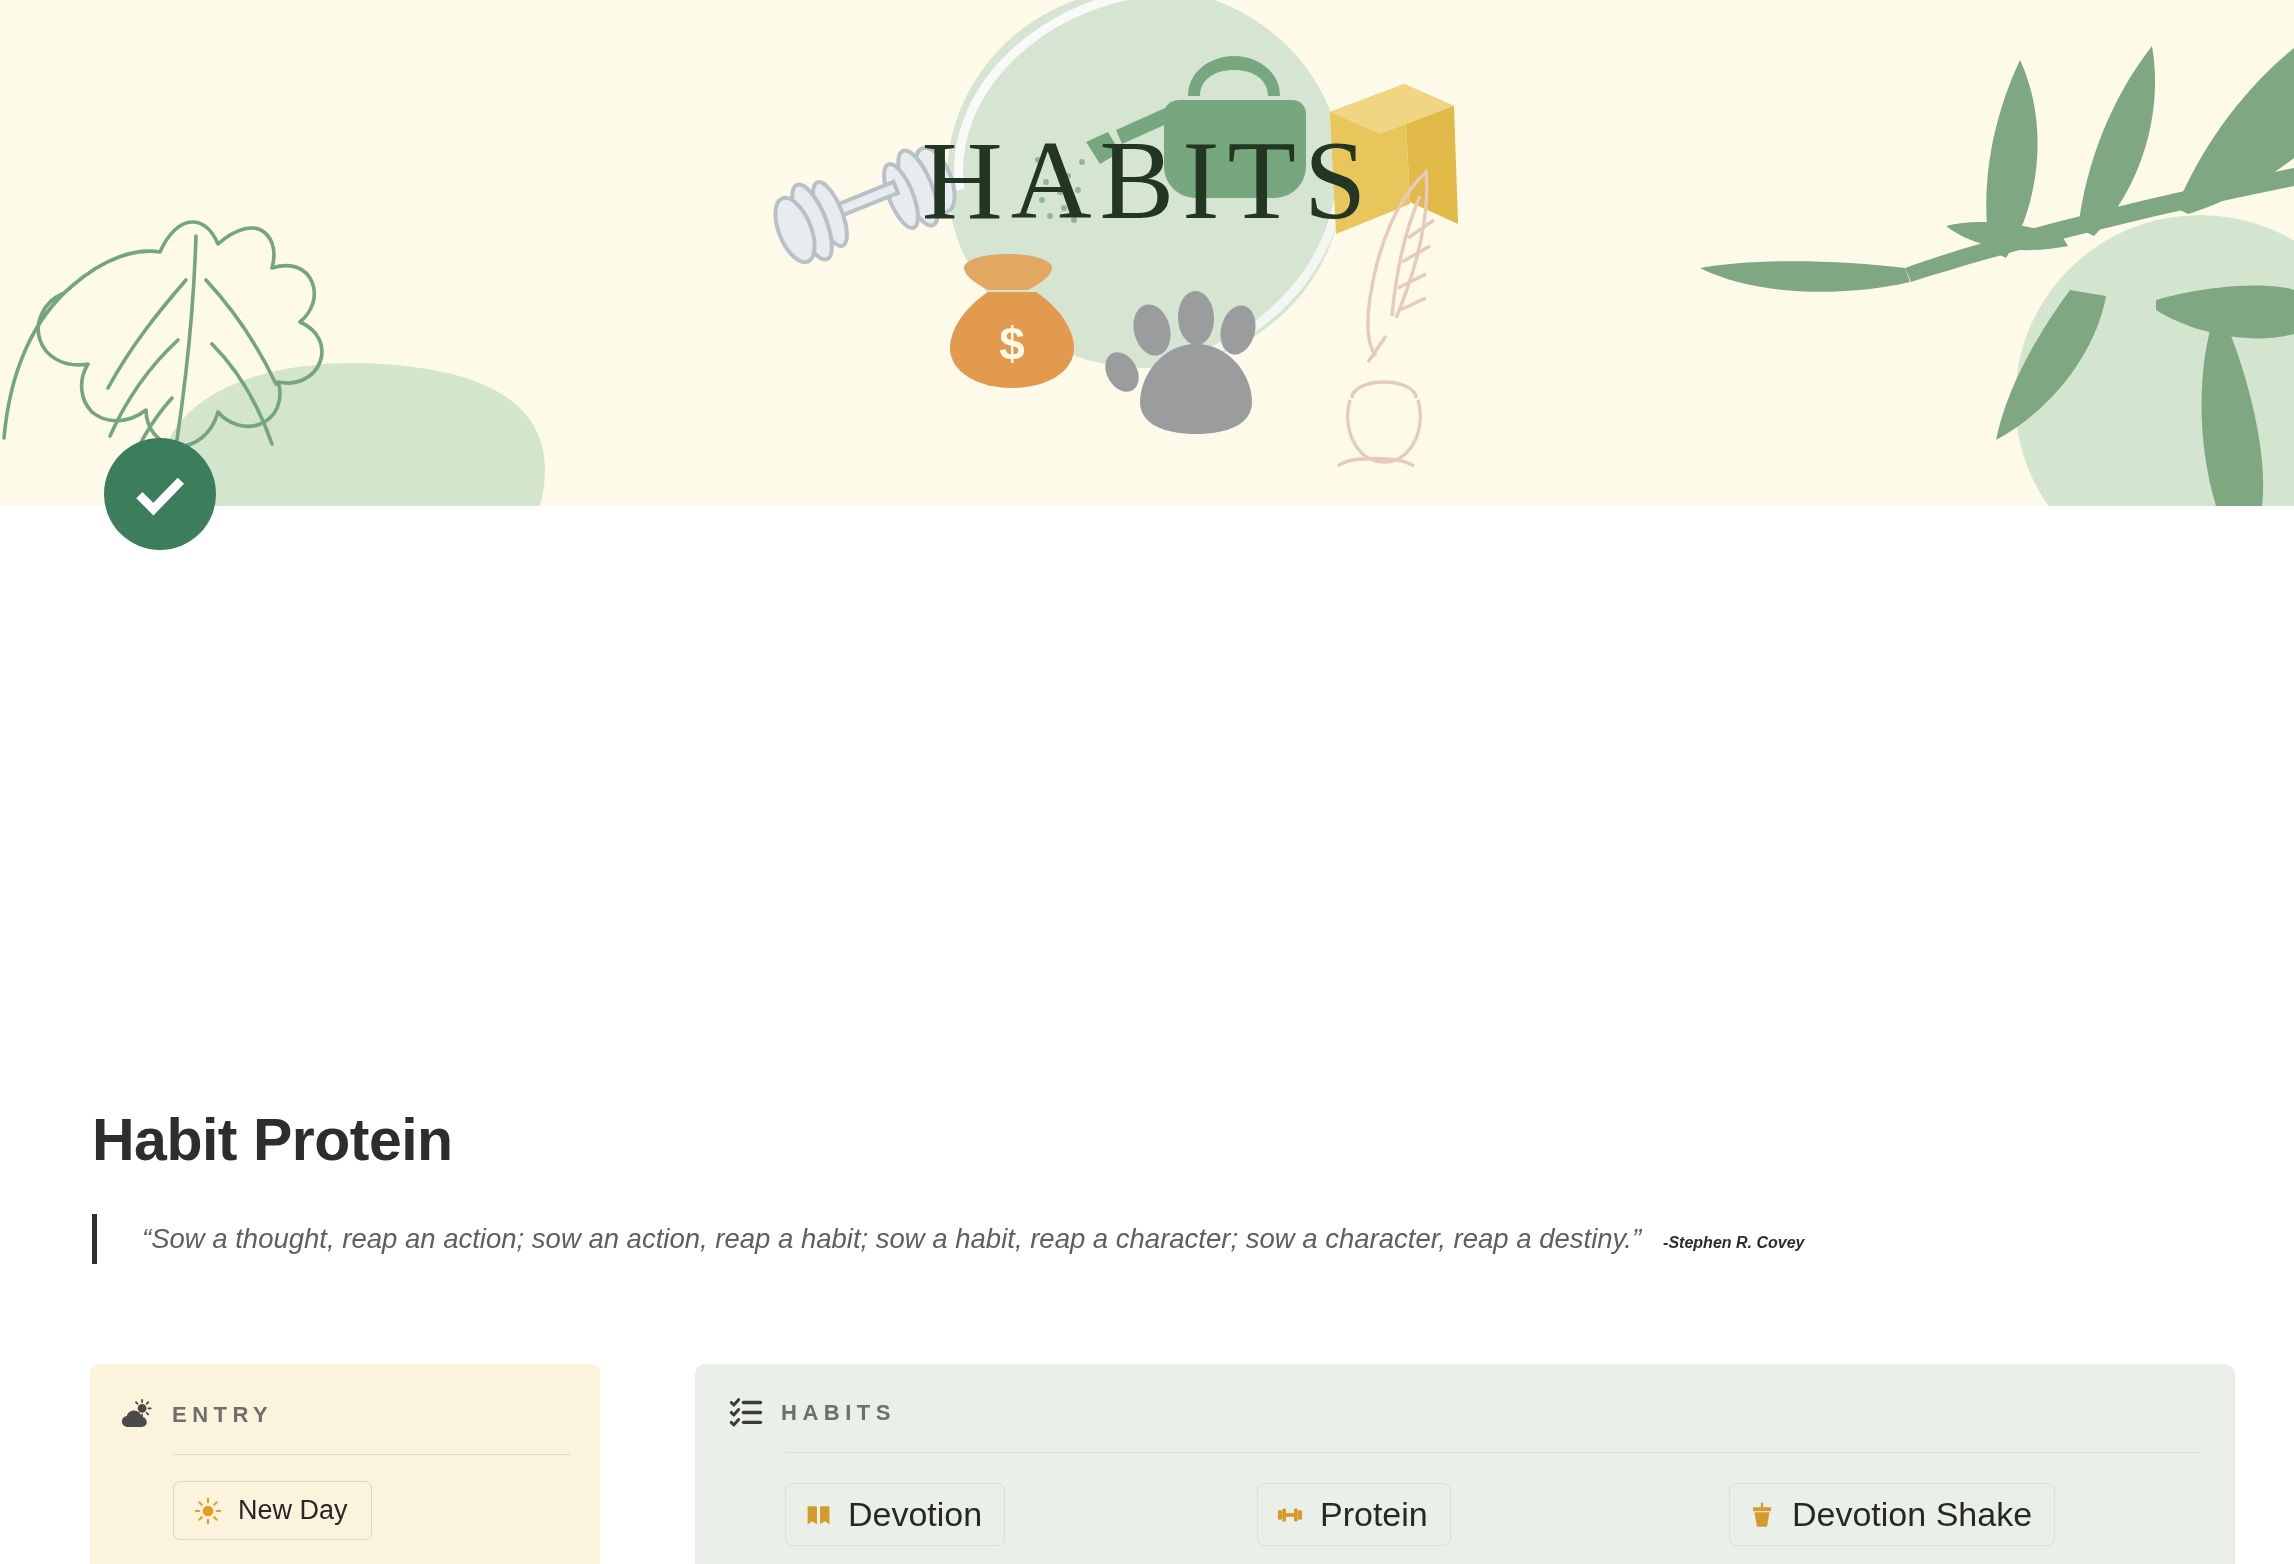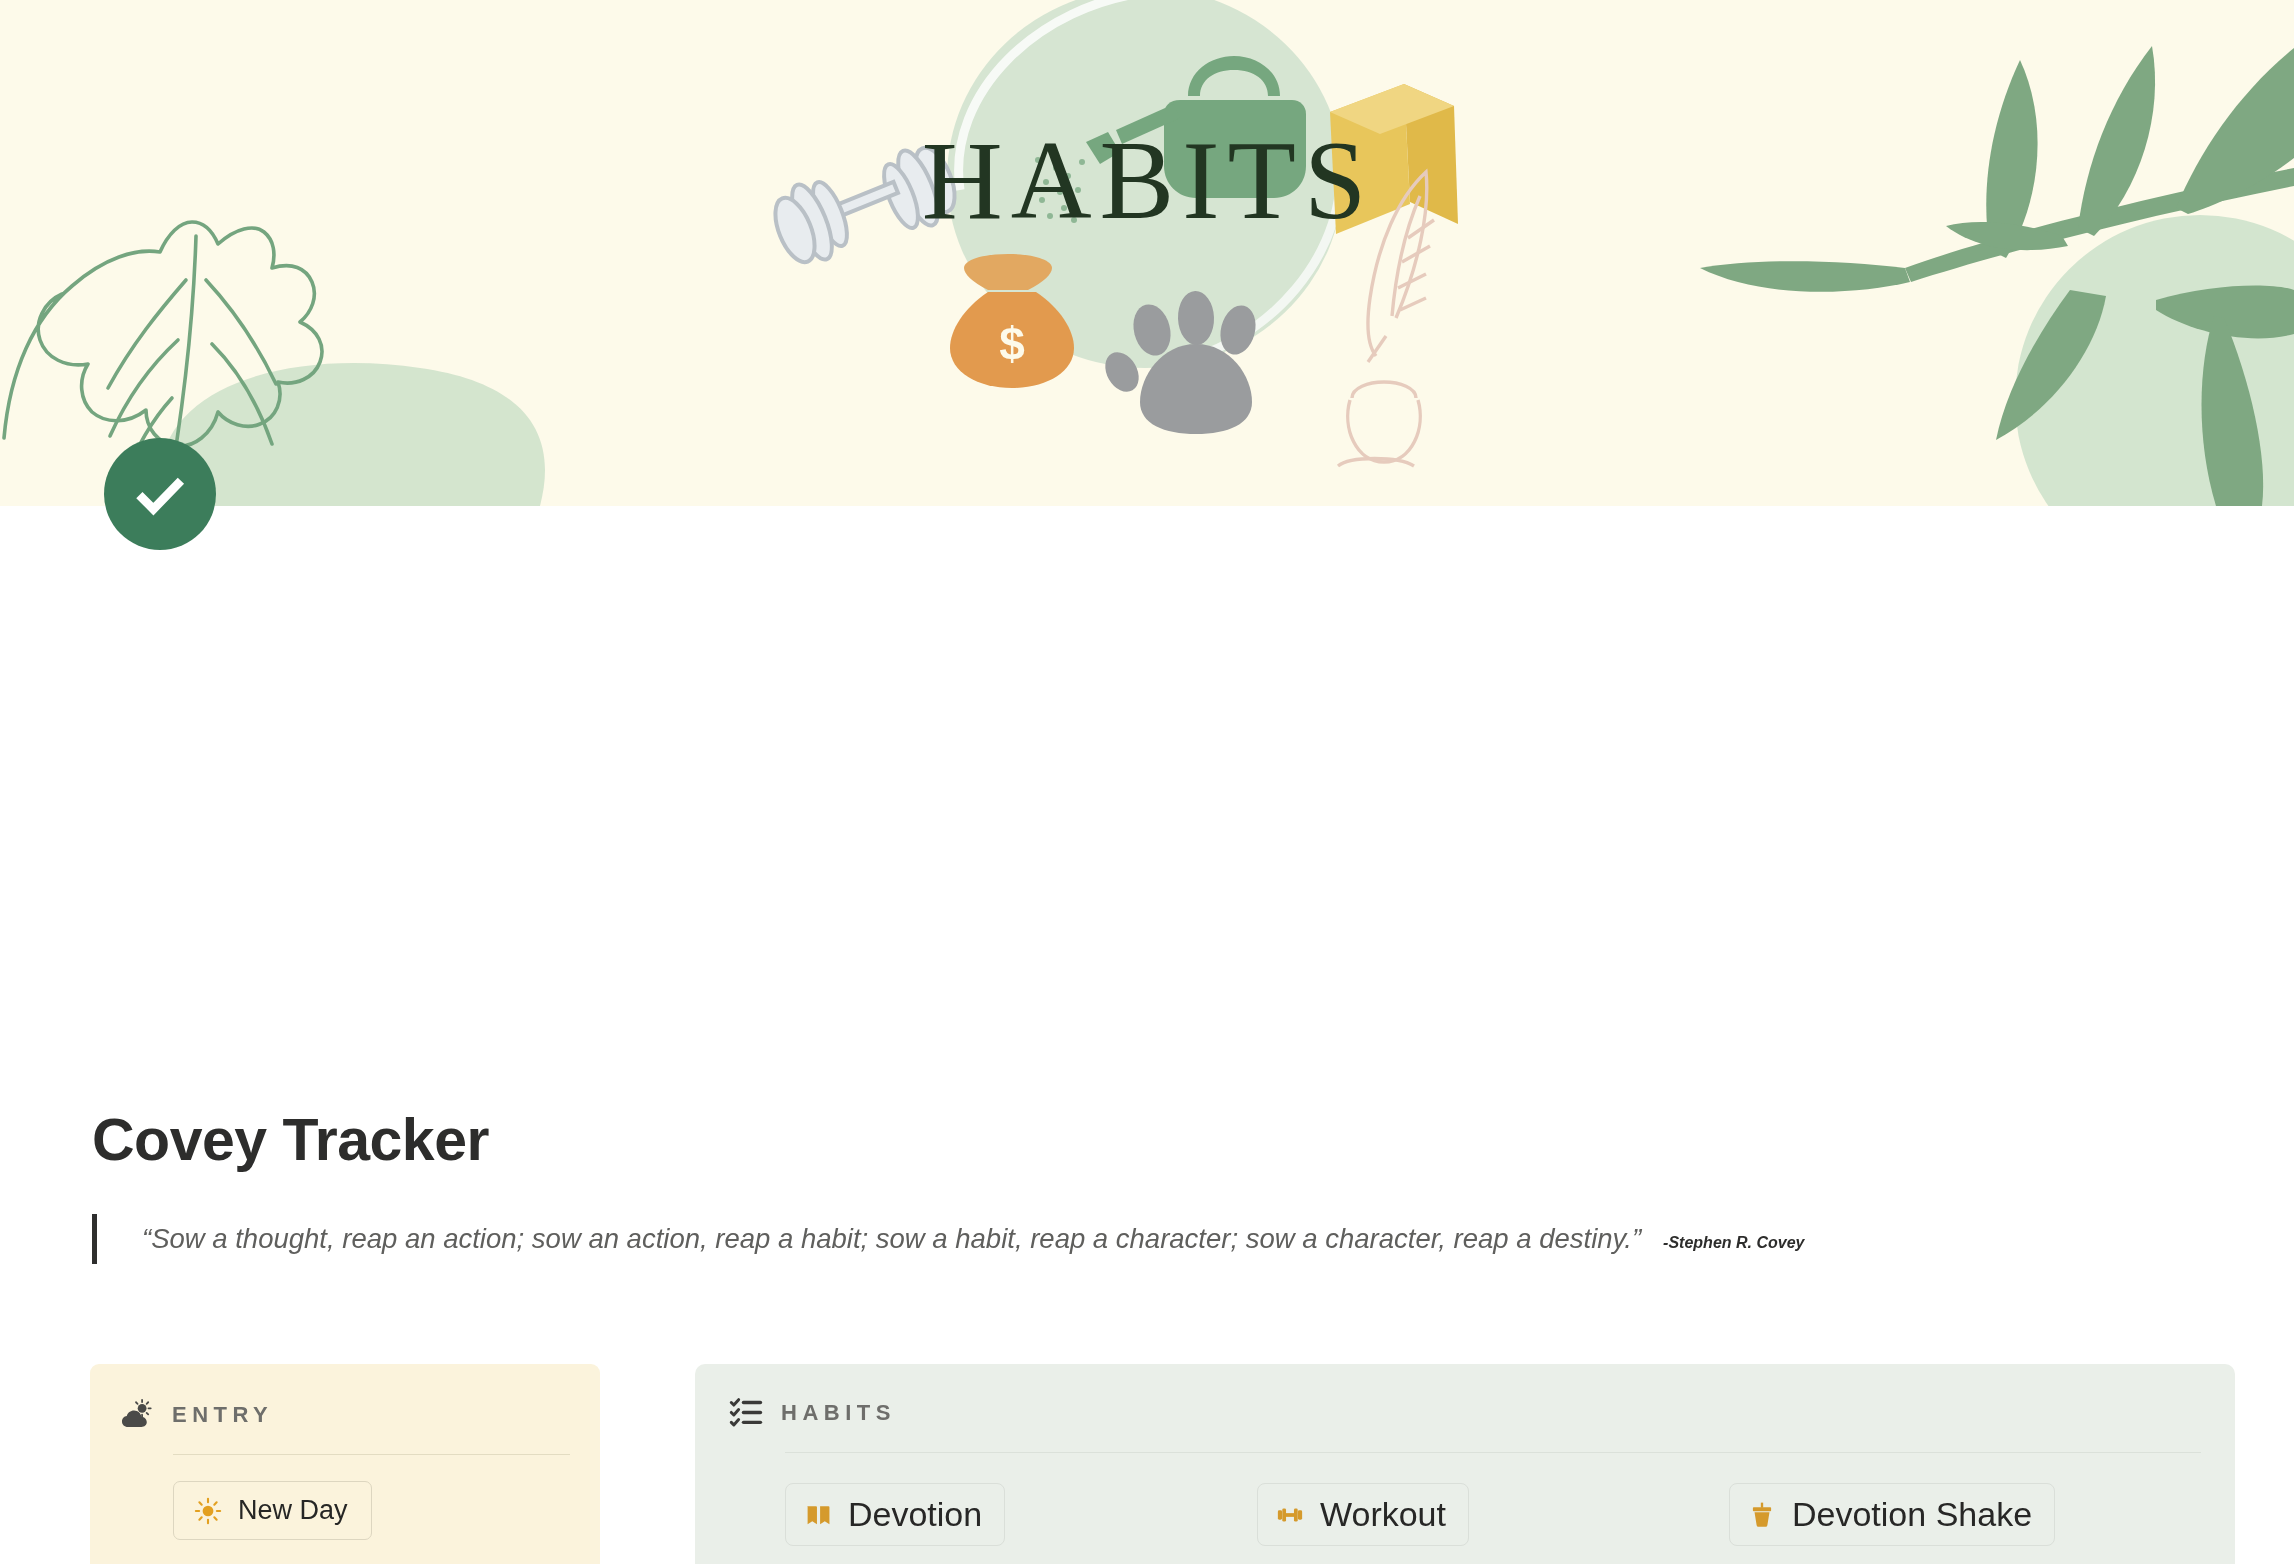--- a/index.html
+++ b/index.html
@@ -255,21 +255,21 @@
 </div>
 
 <div class="page-icon">
   <svg viewBox="0 0 24 24">
     <path d="M4.5 12.4 L9.6 17.5 L19.6 7.2" fill="none" stroke="#ffffff" stroke-width="3.2" stroke-linecap="butt" stroke-linejoin="miter"></path>
   </svg>
 </div>
 
 <div class="content">
 
-  <h1 class="page-title">Covey Tracker</h1>
+  <h1 class="page-title">Habit Protein</h1>
 
   <div class="quote-block">
     <span class="quote-text">“Sow a thought, reap an action; sow an action, reap a habit; sow a habit, reap a character; sow a character, reap a destiny.”</span><span class="quote-author">-Stephen R. Covey</span>
   </div>
 
   <div class="left-col">
 
     <div class="entry-card">
       <div class="card-head">
         <svg class="ic" viewBox="0 0 24 24">
@@ -339,21 +339,21 @@
           <button class="habit-btn">
             <svg class="hic" viewBox="0 0 24 24">
               <g fill="#d59a2c">
                 <rect x="1.6" y="8" width="3.6" height="8" rx="1.2"></rect>
                 <rect x="5.4" y="6.4" width="3.2" height="11.2" rx="1.2"></rect>
                 <rect x="8.4" y="10.4" width="7.2" height="3.2"></rect>
                 <rect x="15.4" y="6.4" width="3.2" height="11.2" rx="1.2"></rect>
                 <rect x="18.8" y="8" width="3.6" height="8" rx="1.2"></rect>
               </g>
             </svg>
-            <span class="hlbl">Workout</span>
+            <span class="hlbl">Protein</span>
           </button>
           <button class="habit-btn">
             <svg class="hic" viewBox="0 0 24 24">
               <g fill="#d59a2c">
                 <rect x="11" y="1.4" width="2" height="4.4"></rect>
                 <rect x="4.2" y="5.4" width="15.6" height="3.4" rx="0.7"></rect>
                 <path d="M5.6 9.6 h12.8 l-1.8 11.2 a1.5 1.5 0 0 1 -1.5 1.3 h-6.2 a1.5 1.5 0 0 1 -1.5 -1.3 z"></path>
               </g>
             </svg>
             <span class="hlbl">Devotion Shake</span>

